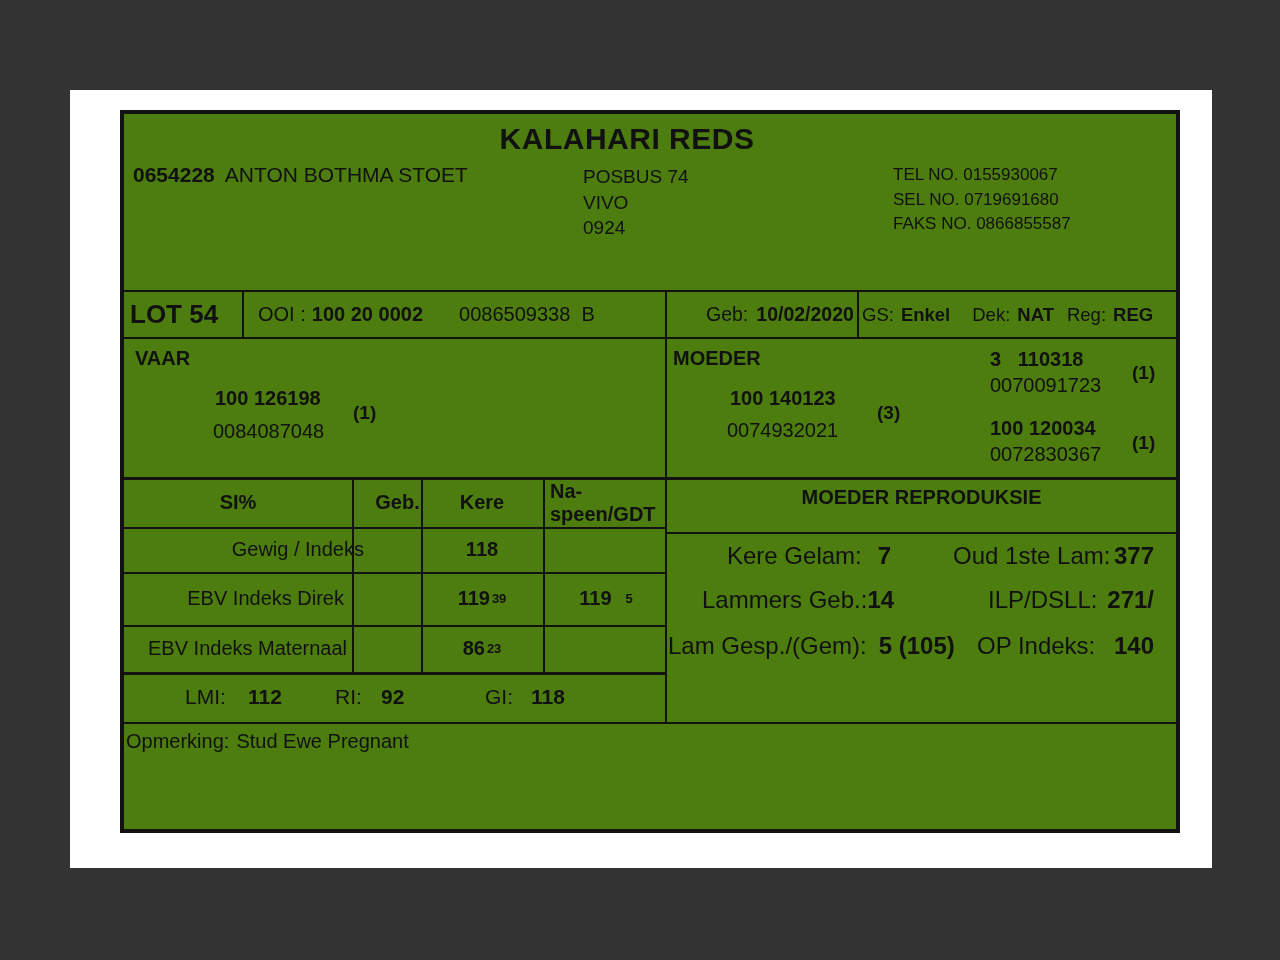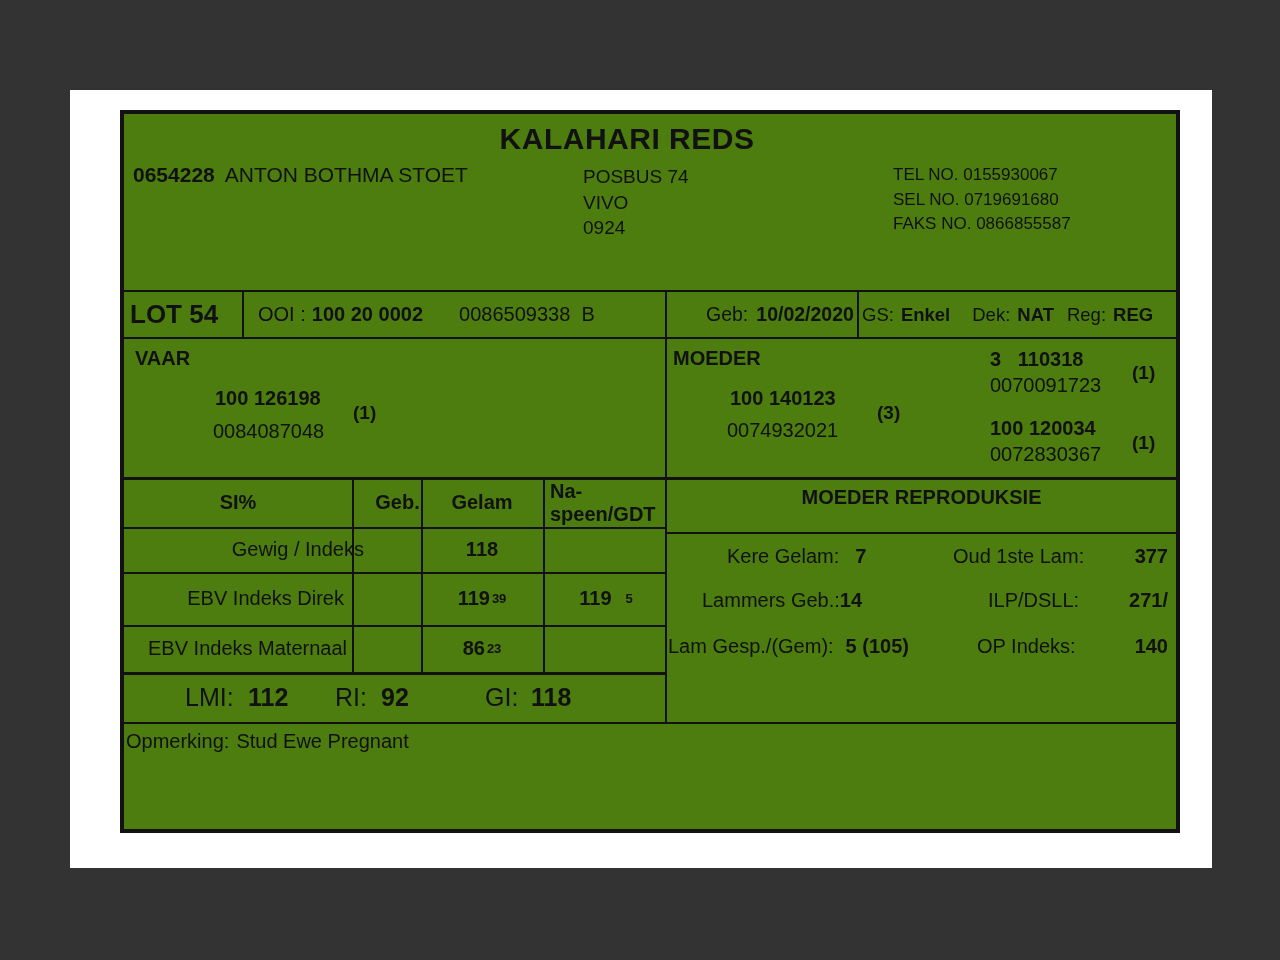--- a/index.html
+++ b/index.html
@@ -55,26 +55,26 @@
   .cnt{font-size:19px;font-weight:bold;}
   
   .cell{position:absolute;display:flex;align-items:center;justify-content:center;font-size:20px;}
   .cell.lbl{justify-content:flex-end;padding-right:8px;box-sizing:border-box;}
   .cell.val{font-weight:bold;}
   .th{font-weight:bold;}
   .sub{font-size:13px;font-weight:bold;vertical-align:-8px;margin-left:2px;}
   .sub.gap{margin-left:14px;}
   .naspeen-h{position:absolute;left:426px;top:366px;font-size:20px;font-weight:bold;line-height:23px;}
   
-  .lmirow{position:absolute;left:0;top:558px;width:543px;height:44px;line-height:50px;font-size:25px;}
+  .lmirow{position:absolute;left:0;top:558px;width:543px;height:44px;line-height:50px;font-size:21px;}
   .lmirow span{position:absolute;}
   
   .repro-title{position:absolute;left:543px;right:0;top:363px;height:40px;line-height:40px;
     text-align:center;font-size:20px;font-weight:bold;}
-  .rrow{position:absolute;left:543px;right:0;height:30px;line-height:30px;font-size:20px;}
+  .rrow{position:absolute;left:543px;right:14px;height:30px;line-height:30px;font-size:24px;}
   .rrow .lg{position:absolute;white-space:nowrap;}
   .rrow .rl{position:absolute;white-space:nowrap;}
   .rrow .rv{position:absolute;right:8px;width:80px;text-align:right;font-weight:bold;}
   
   .remark{left:2px;top:614px;font-size:20px;line-height:26px;}
   .remark .txt{margin-left:7px;}
 </style>
 </head>
 <body>
 
@@ -140,21 +140,21 @@
     <div class="abs ped b pre" style="left:866px;top:233px;">3   110318</div>
     <div class="abs ped" style="left:866px;top:259px;">0070091723</div>
     <div class="abs cnt" style="left:1008px;top:248px;">(1)</div>
 
     <div class="abs ped b" style="left:866px;top:302px;">100 120034</div>
     <div class="abs ped" style="left:866px;top:328px;">0072830367</div>
     <div class="abs cnt" style="left:1008px;top:318px;">(1)</div>
 
     <div class="cell th" style="left:0;top:363px;width:228px;height:50px;">SI%</div>
     <div class="cell th" style="left:228px;top:363px;width:91px;height:50px;text-align:right;">Geb.</div>
-    <div class="cell th" style="left:297px;top:363px;width:122px;height:50px;">Gelam</div>
+    <div class="cell th" style="left:297px;top:363px;width:122px;height:50px;">Kere</div>
     <div class="naspeen-h">
       <div>Na-</div>
       <div>speen/GDT</div>
     </div>
 
     <div class="cell lbl" style="left:0;top:413px;width:248px;height:45px;">Gewig / Indeks</div>
     <div class="cell val" style="left:297px;top:413px;width:122px;height:45px;">118</div>
 
     <div class="cell lbl" style="left:0;top:458px;width:228px;height:53px;">EBV Indeks Direk</div>
     <div class="cell val" style="left:297px;top:458px;width:122px;height:53px;">

